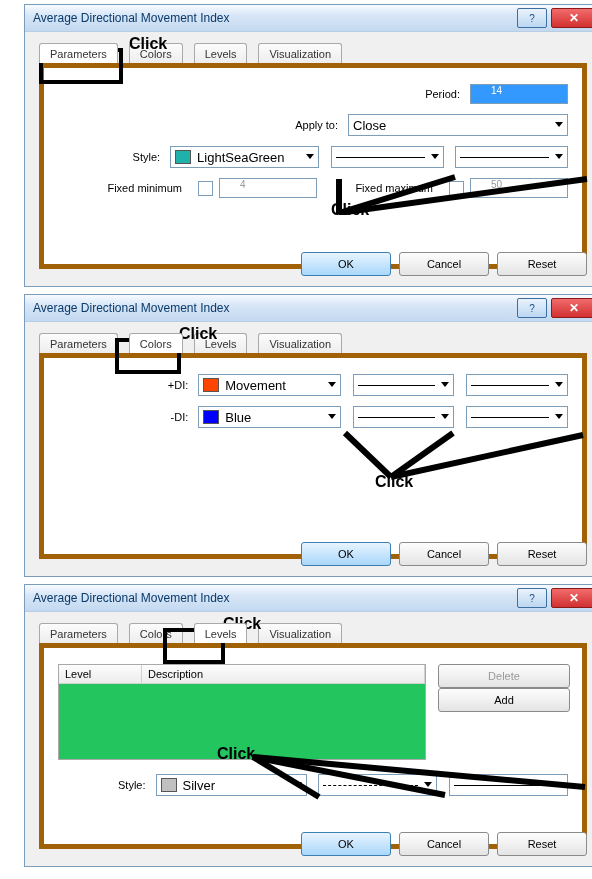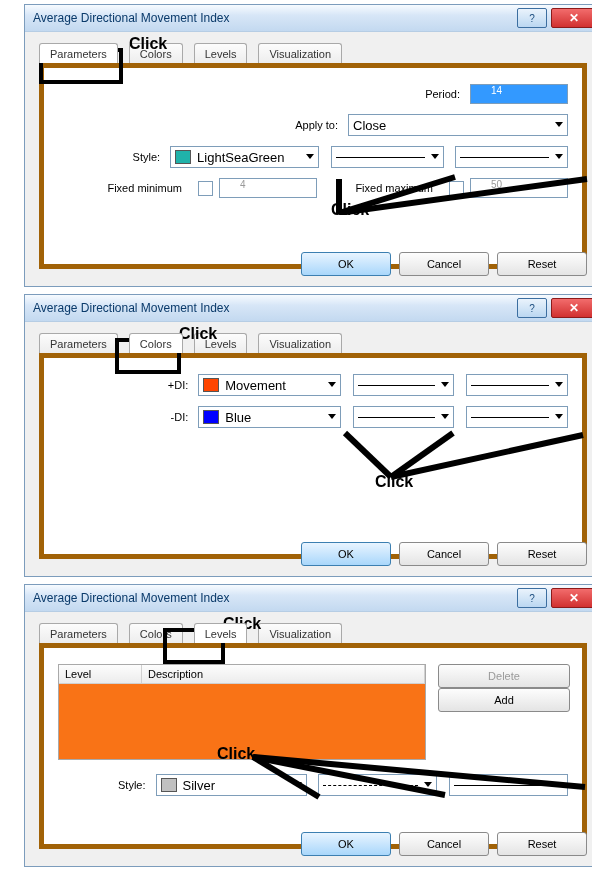--- a/index.html
+++ b/index.html
@@ -21,21 +21,21 @@
 .dropdown{height:20px;border:1px solid #7E9DB9;background:#fff;display:flex;align-items:center;padding:0 18px 0 4px;position:relative;font-size:13px}
 .dropdown::after{content:"";position:absolute;right:4px;top:7px;border-left:4px solid transparent;border-right:4px solid transparent;border-top:5px solid #000}
 .colorchip{width:14px;height:12px;border:1px solid #555;margin-right:6px;flex-shrink:0}
 .linesample{flex:1;height:0;border-top:1px solid #000}
 .linesample.dashed{border-top:1px dashed #000}
 .checkbox{width:13px;height:13px;border:1px solid #7E9DB9;background:#fff;margin-left:6px}
 .btnrow{position:absolute;right:14px;bottom:10px;display:flex;gap:8px}
 .pushbtn{width:88px;height:22px;border:1px solid #8A8A8A;border-radius:3px;background:linear-gradient(#FDFDFD,#E4E4E4);display:flex;align-items:center;justify-content:center;color:#000}
 .pushbtn.primary{background:linear-gradient(#E8F4FF,#A9D7FB);border-color:#3C7FB1}
 .pushbtn.disabled{color:#9A9A9A}
-.listbox{border:1px solid #A9A9A9;background:#f97316;height:94px}
+.listbox{border:1px solid #A9A9A9;background:#22c55e;height:94px}
 .listhdr{display:flex;border-bottom:1px solid #D0D0D0;background:linear-gradient(#FDFDFD,#ECECEC);font-size:11px}
 .listhdr div{padding:3px 6px;border-right:1px solid #D0D0D0}
 .annotHi{position:absolute;border:4px solid #000;pointer-events:none}
 .annotTxt{position:absolute;font-weight:bold;font-size:16px;color:#000;font-family:Arial,sans-serif}
 svg.arrow{position:absolute;pointer-events:none}
 </style>
 </head>
 <body>
 <div class="stage">
 

